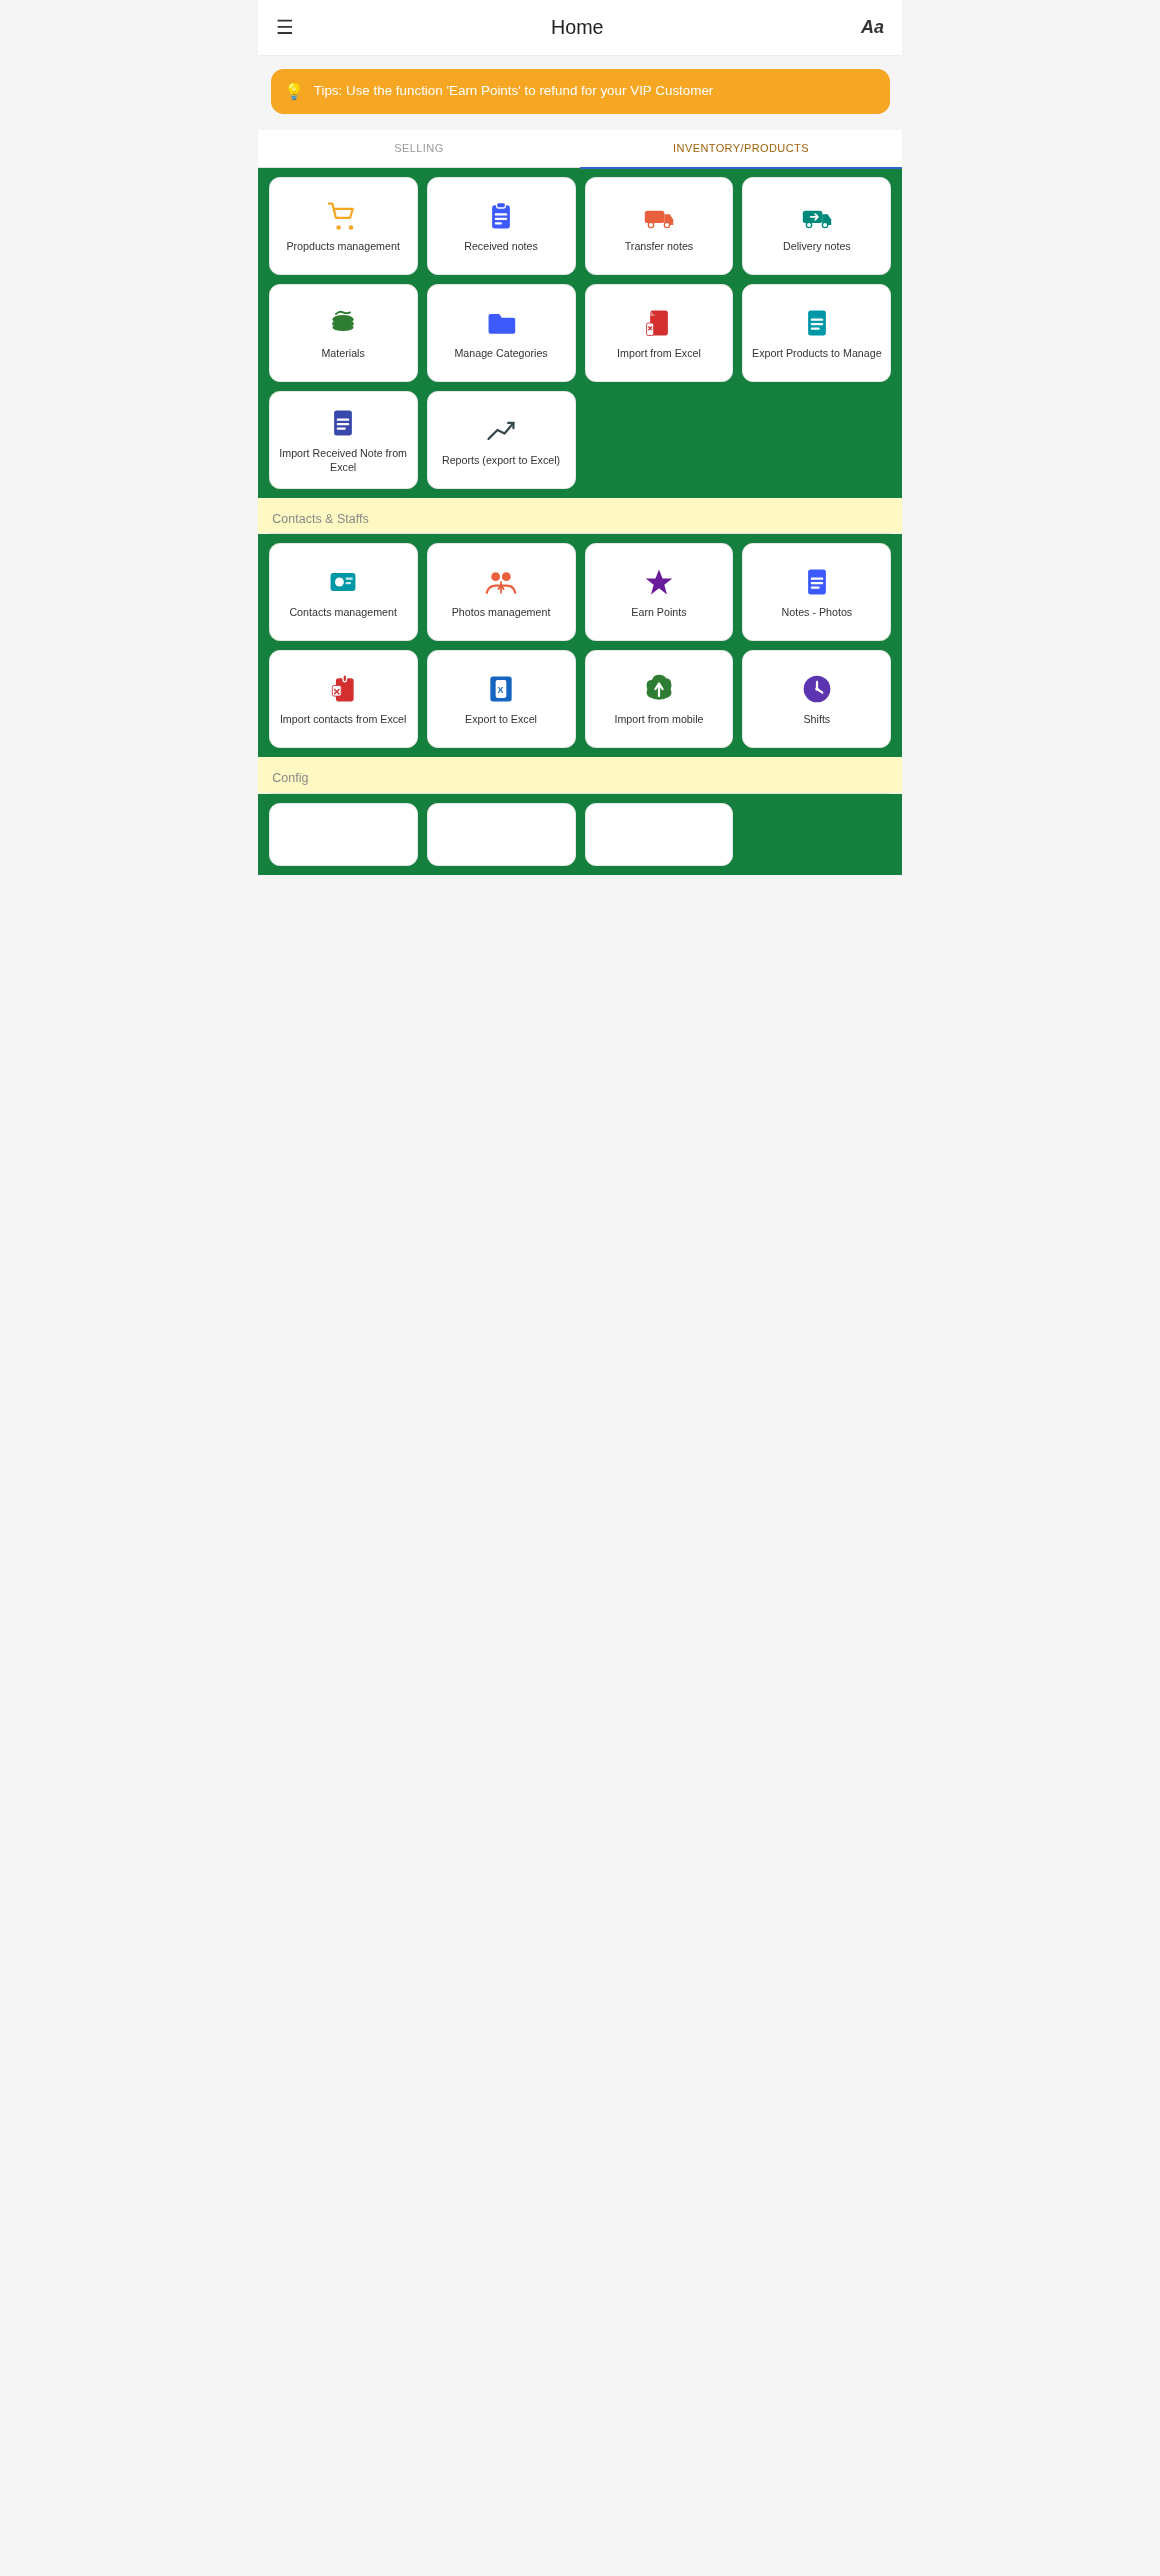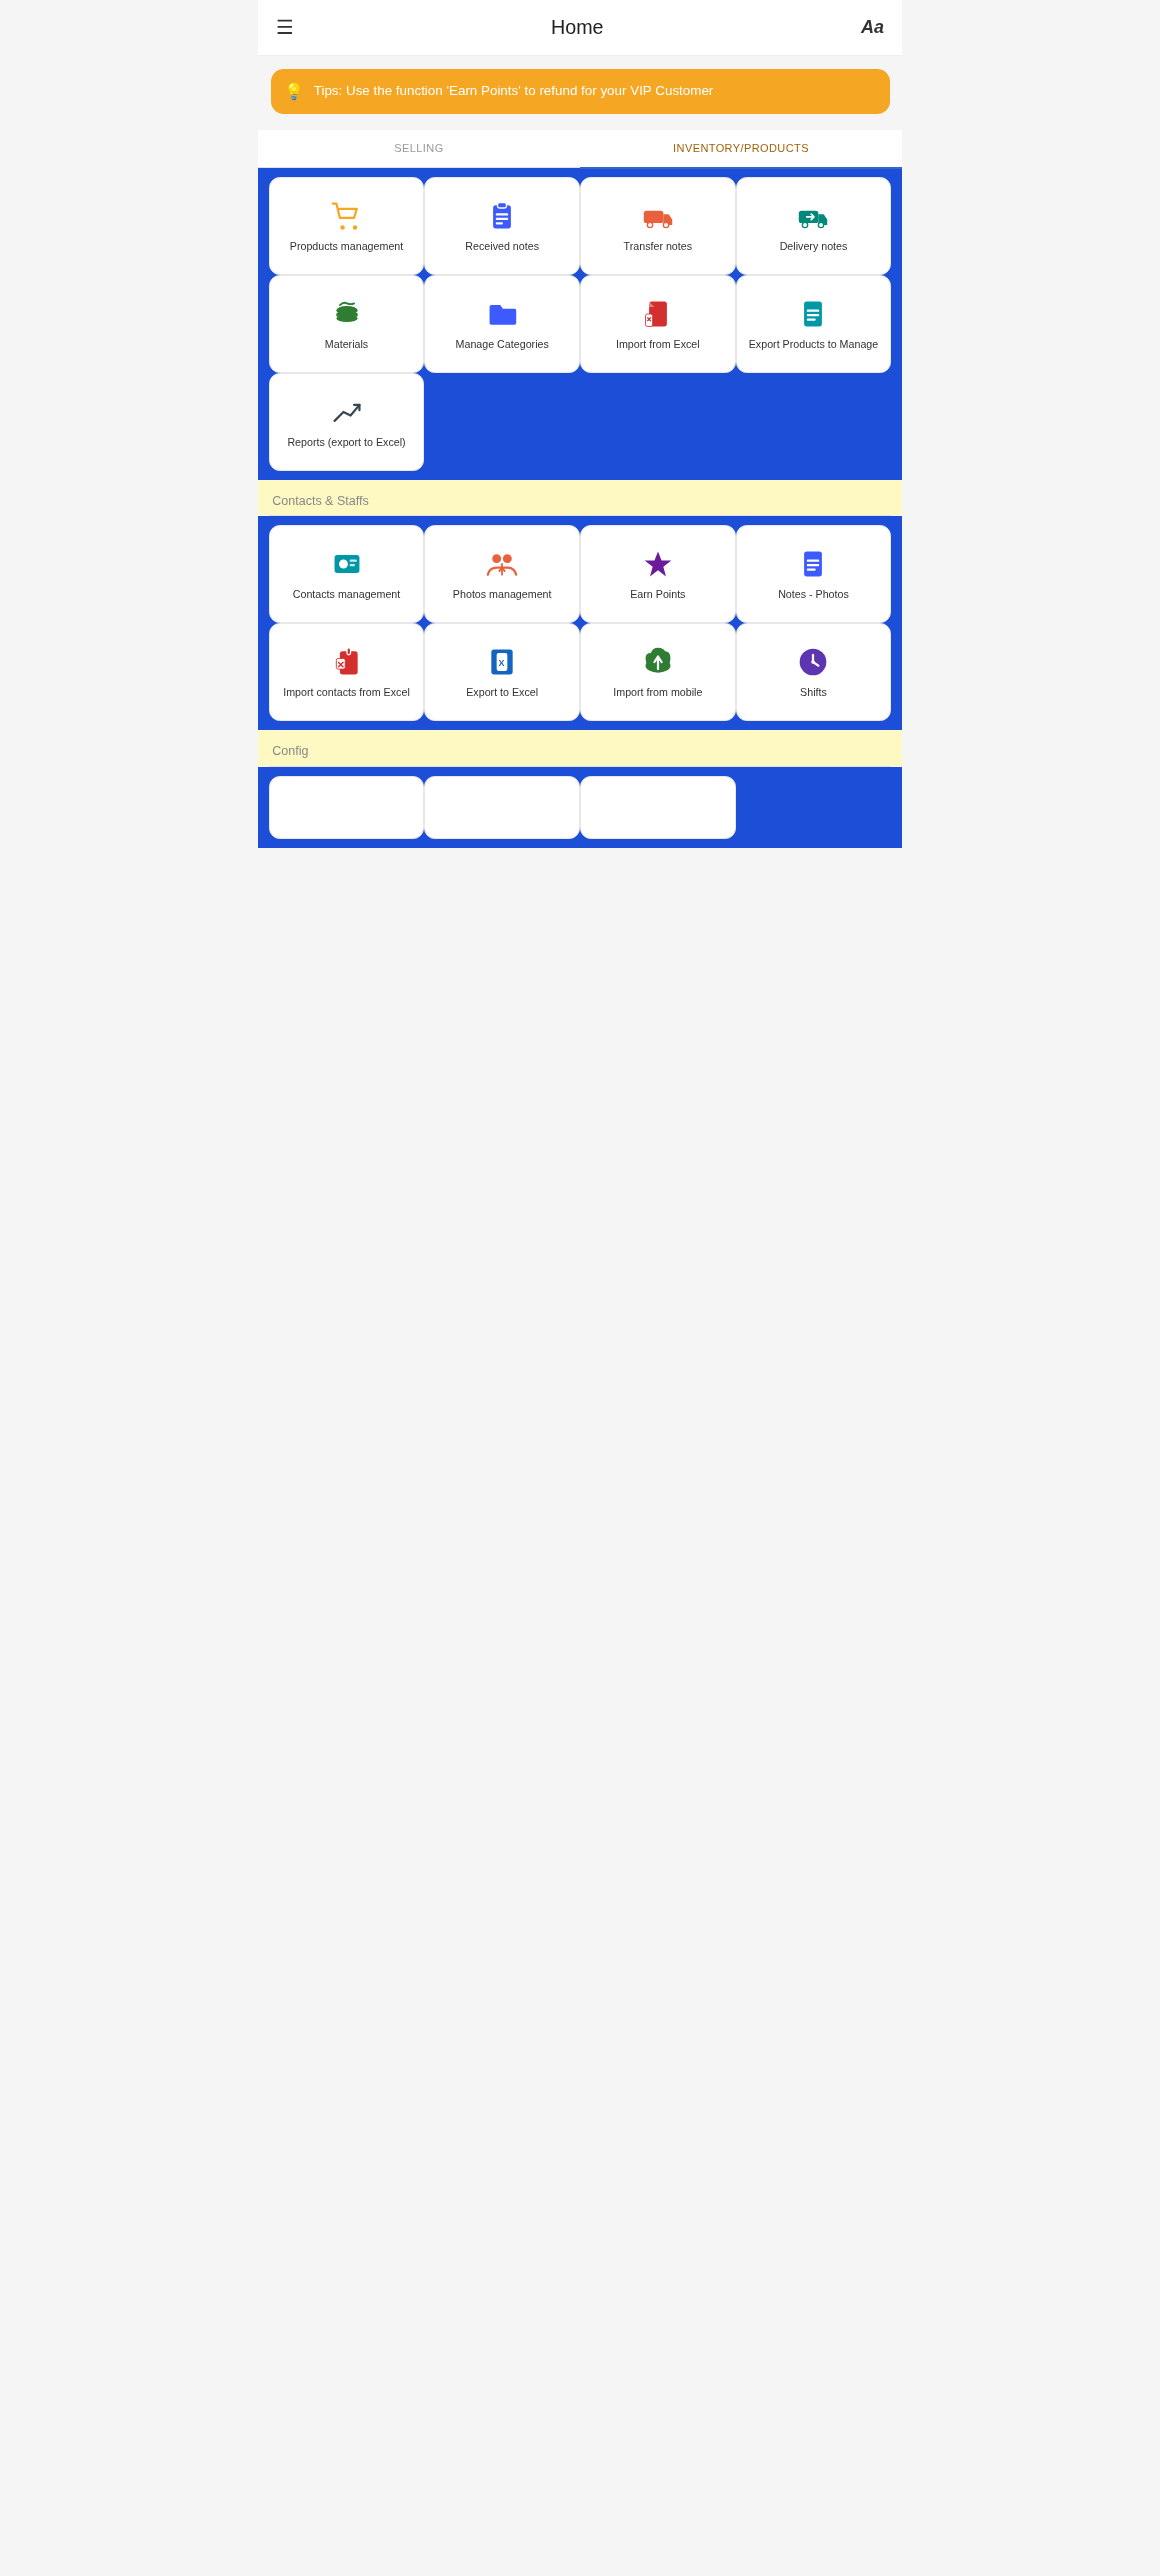--- a/index.html
+++ b/index.html
@@ -89,22 +89,23 @@
       padding: 14.3px 14.3px 7.2px 14.3px;
       font-size: 12.5px;
       color: #888;
       background: #fef9c3;
     }
 
     
     .grid {
       display: grid;
       grid-template-columns: repeat(4, 1fr);
+      gap: 9px;
       padding: 9px 10.7px;
-      background: #1d4ed8;
+      background: #15803d;
     }
 
     
     .card {
       background: #fff;
       border-radius: 10.7px;
       border: 0.9px solid #e8e8e8;
       display: flex;
       flex-direction: column;
       align-items: center;
@@ -229,20 +230,29 @@
   <div class="card">
     <svg class="svg-icon" viewBox="0 0 36 36">
       <rect x="8" y="4" width="20" height="28" rx="3" fill="#0097A7"></rect>
       <rect x="11" y="13" width="14" height="2.5" rx="1" fill="#fff"></rect>
       <rect x="11" y="18" width="14" height="2.5" rx="1" fill="#fff"></rect>
       <rect x="11" y="23" width="10" height="2.5" rx="1" fill="#fff"></rect>
     </svg>
     <span class="card-label">Export Products to Manage</span>
   </div>
 
+  <div class="card">
+    <svg class="svg-icon" viewBox="0 0 36 36">
+      <rect x="8" y="4" width="20" height="28" rx="3" fill="#3949AB"></rect>
+      <rect x="11" y="13" width="14" height="2.5" rx="1" fill="#fff"></rect>
+      <rect x="11" y="18" width="14" height="2.5" rx="1" fill="#fff"></rect>
+      <rect x="11" y="23" width="10" height="2.5" rx="1" fill="#fff"></rect>
+    </svg>
+    <span class="card-label">Import Received Note from Excel</span>
+  </div>
 
   <div class="card">
     <svg class="svg-icon" viewBox="0 0 36 36">
       <polyline points="4,28 14,18 22,22 32,10" stroke="#37474F" stroke-width="2.5" fill="none" stroke-linecap="round" stroke-linejoin="round"></polyline>
       <polyline points="26,10 32,10 32,16" stroke="#37474F" stroke-width="2.5" fill="none" stroke-linecap="round" stroke-linejoin="round"></polyline>
     </svg>
     <span class="card-label">Reports (export to Excel)</span>
   </div>
 
 </div>

